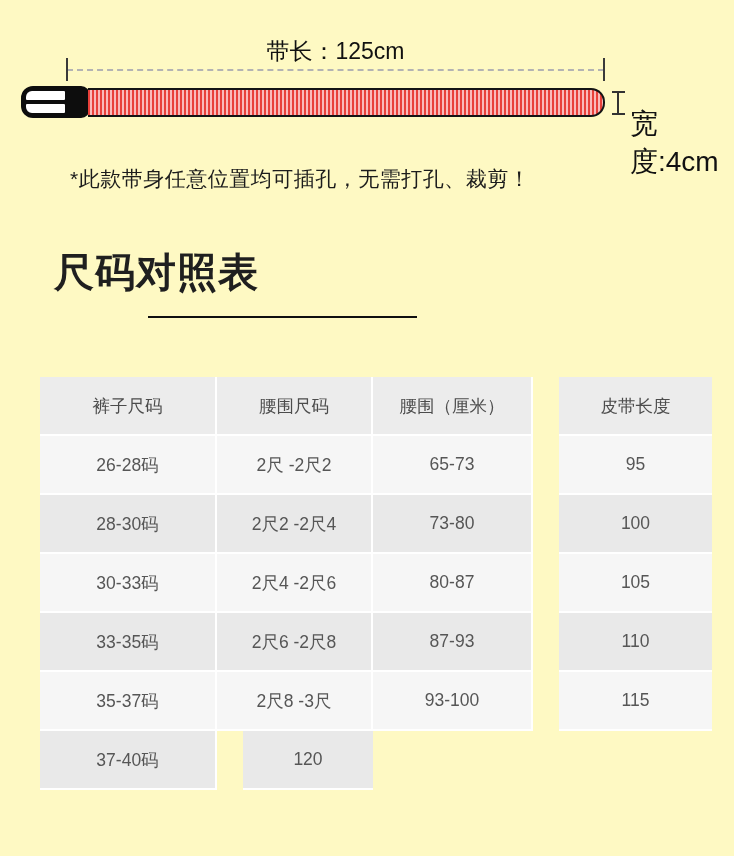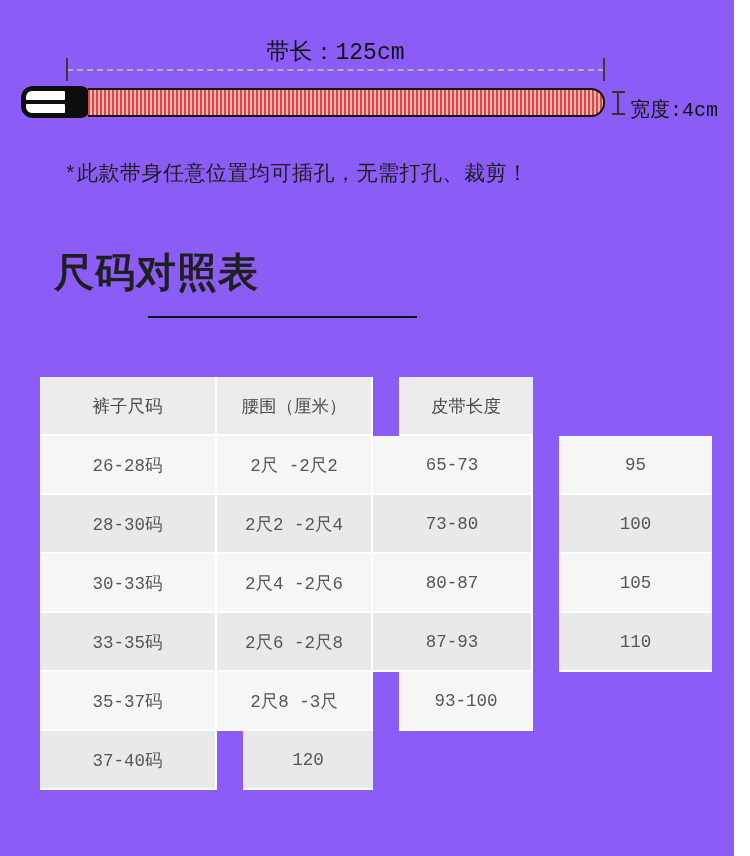--- a/index.html
+++ b/index.html
@@ -1,18 +1,18 @@
 <!DOCTYPE html>
 <html><head>
 <meta charset="utf-8">
 <style>
   html,body { margin:0; padding:0; background:#fff; }
   .page {
-    position:relative; width:734px; height:856px; background:#8b5cf6;
-    font-family:Liberation Mono, monospace;
+    position:relative; width:734px; height:856px; background:#fef9c3;
+    font-family:Liberation Sans, sans-serif;
     overflow:hidden;
   }
 
   
   .length-label {
     position:absolute; left:67px; top:36px; width:537px;
     text-align:center; font-size:23px; color:#111;
   }
   .dim-line {
     position:absolute; left:67px; top:69px; width:537px; height:0;
@@ -37,24 +37,24 @@
     background:repeating-linear-gradient(90deg,
       var(--stripe-red,#e8403a) 0px, var(--stripe-red,#e8403a) 2px,
       var(--stripe-pink,#f9baba) 2px, var(--stripe-pink,#f9baba) 4px);
   }
 
   .width-marker { position:absolute; left:612px; top:91px; width:13px; height:24px; }
   .width-marker .cap  { position:absolute; left:0; width:13px; height:2px; background:#333; }
   .width-marker .cap.top { top:0; } .width-marker .cap.bot { bottom:0; }
   .width-marker .stem { position:absolute; left:5px; top:0; width:2px; height:24px; background:#333; }
 
-  .width-label { position:absolute; left:630px; top:96px; font-size:20px; color:#111; }
+  .width-label { position:absolute; left:630px; top:105px; font-size:28px; color:#111; }
 
   .note {
-    position:absolute; left:55px; top:150px; margin:9px;
+    position:absolute; left:55px; top:150px; margin:15px;
     font-size:21px; color:#1c1c1c; letter-spacing:0.5px;
   }
 
   
   .chart-title {
     position:absolute; left:54px; top:245px; margin:0;
     font-size:40px; font-weight:900; color:#1f1f1f; letter-spacing:1px;
   }
   .title-underline {
     position:absolute; left:148px; top:316px; width:269px; height:2px; background:#0f0f0f;
@@ -99,20 +99,21 @@
   <div class="width-label">宽度:4cm</div>
 
   <p class="note">*此款带身任意位置均可插孔，无需打孔、裁剪！</p>
 
   <h1 class="chart-title">尺码对照表</h1>
   <div class="title-underline"></div>
 
   <div class="size-table">
     <div class="trow header">
       <div class="cell">裤子尺码</div>
+      <div class="cell">腰围尺码</div>
       <div class="cell">腰围（厘米）</div>
       <div class="cell">皮带长度</div>
     </div>
     <div class="trow light">
       <div class="cell">26-28码</div>
       <div class="cell">2尺 -2尺2</div>
       <div class="cell">65-73</div>
       <div class="cell">95</div>
     </div>
     <div class="trow dark">
@@ -130,19 +131,20 @@
     <div class="trow dark">
       <div class="cell">33-35码</div>
       <div class="cell">2尺6 -2尺8</div>
       <div class="cell">87-93</div>
       <div class="cell">110</div>
     </div>
     <div class="trow light">
       <div class="cell">35-37码</div>
       <div class="cell">2尺8 -3尺</div>
       <div class="cell">93-100</div>
+      <div class="cell">115</div>
     </div>
     <div class="trow dark">
       <div class="cell">37-40码</div>
       <div class="cell">120</div>
     </div>
   </div>
 </div>
 
 </body></html>

